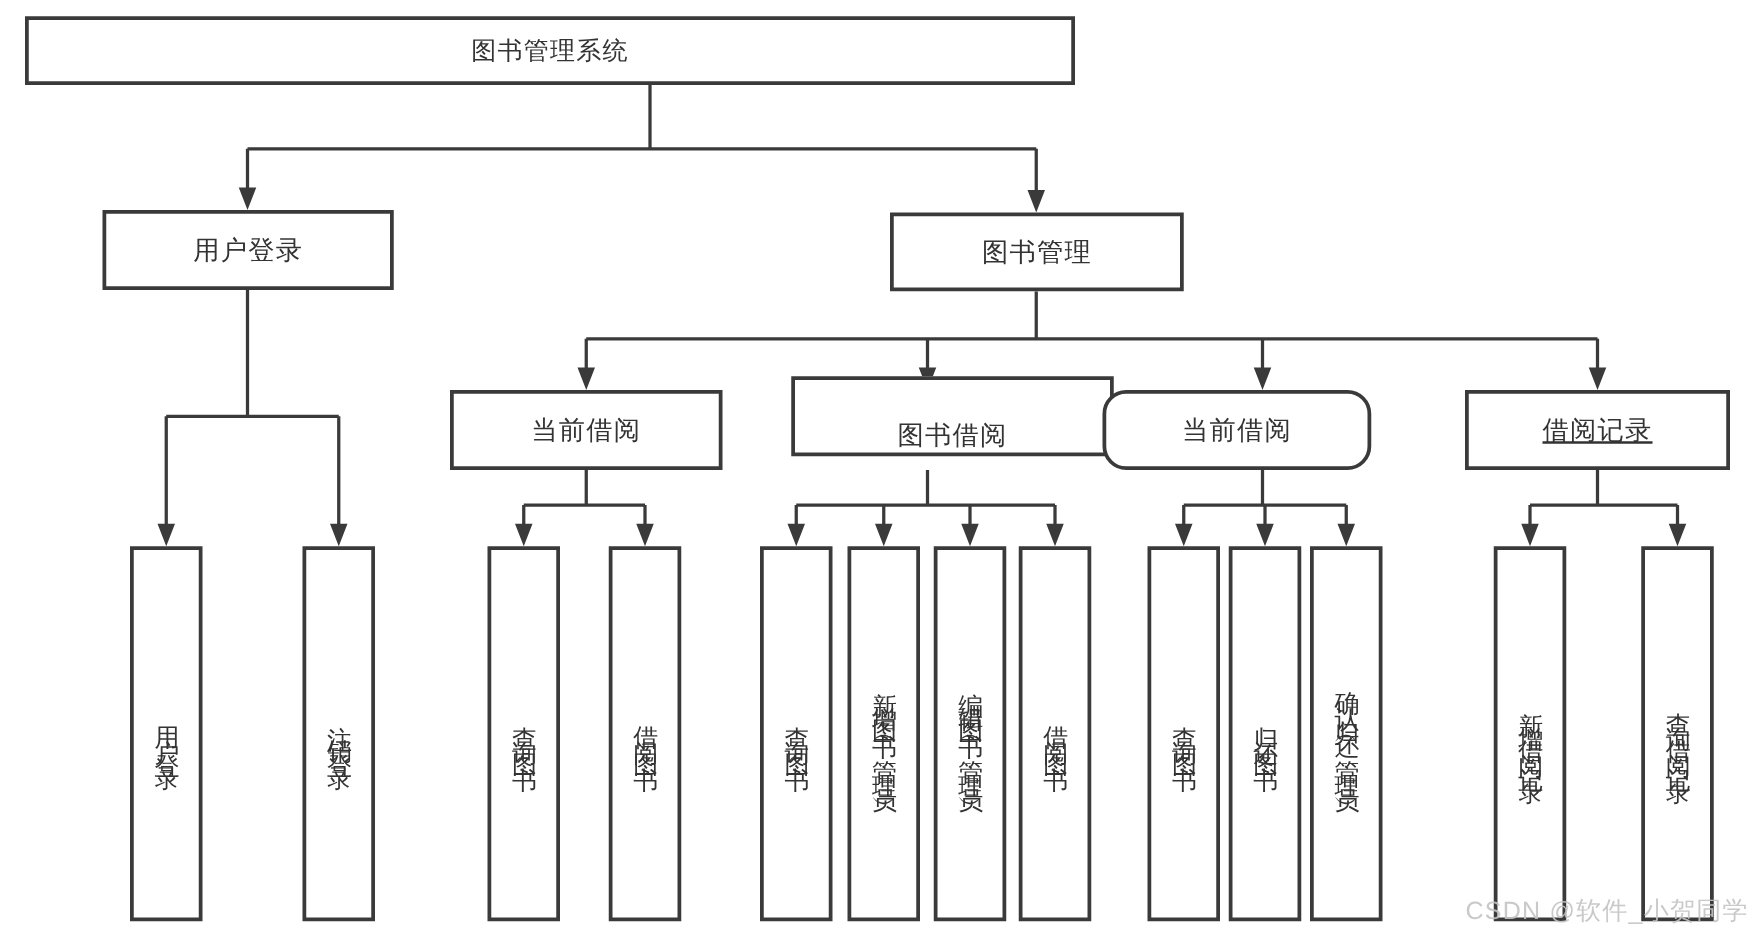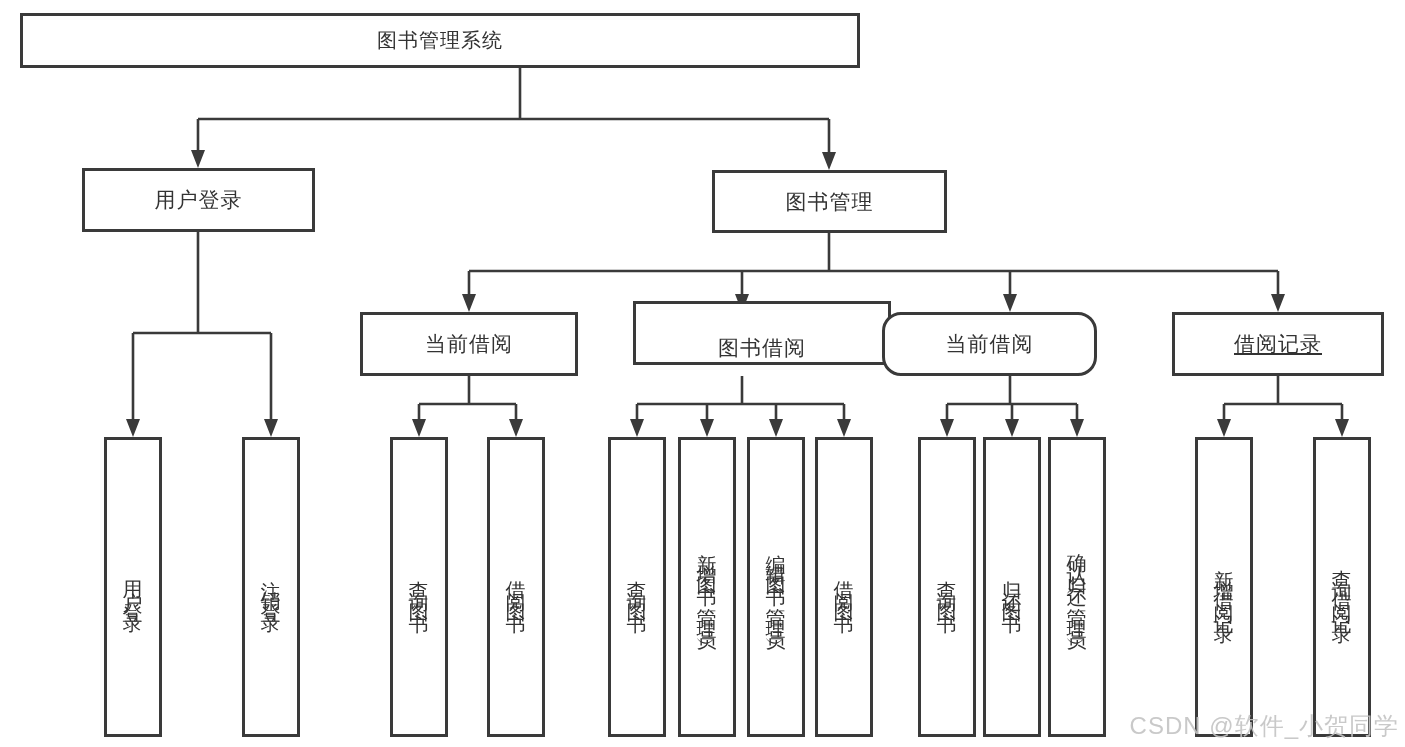--- a/index.html
+++ b/index.html
@@ -61,21 +61,21 @@
   }
   .vbox .vtext {
     writing-mode: vertical-lr;
     letter-spacing: 11px;
     line-height: 1;
   }
   .watermark {
     position: absolute;
     right: 6px;
     bottom: 5px;
-    font-size: 24px;
+    font-size: 20px;
     color: rgba(195, 195, 195, 0.9);
     letter-spacing: 1px;
     white-space: nowrap;
     z-index: 5;
   }
 </style>
 </head>
 <body>
 
 <div class="canvas">

